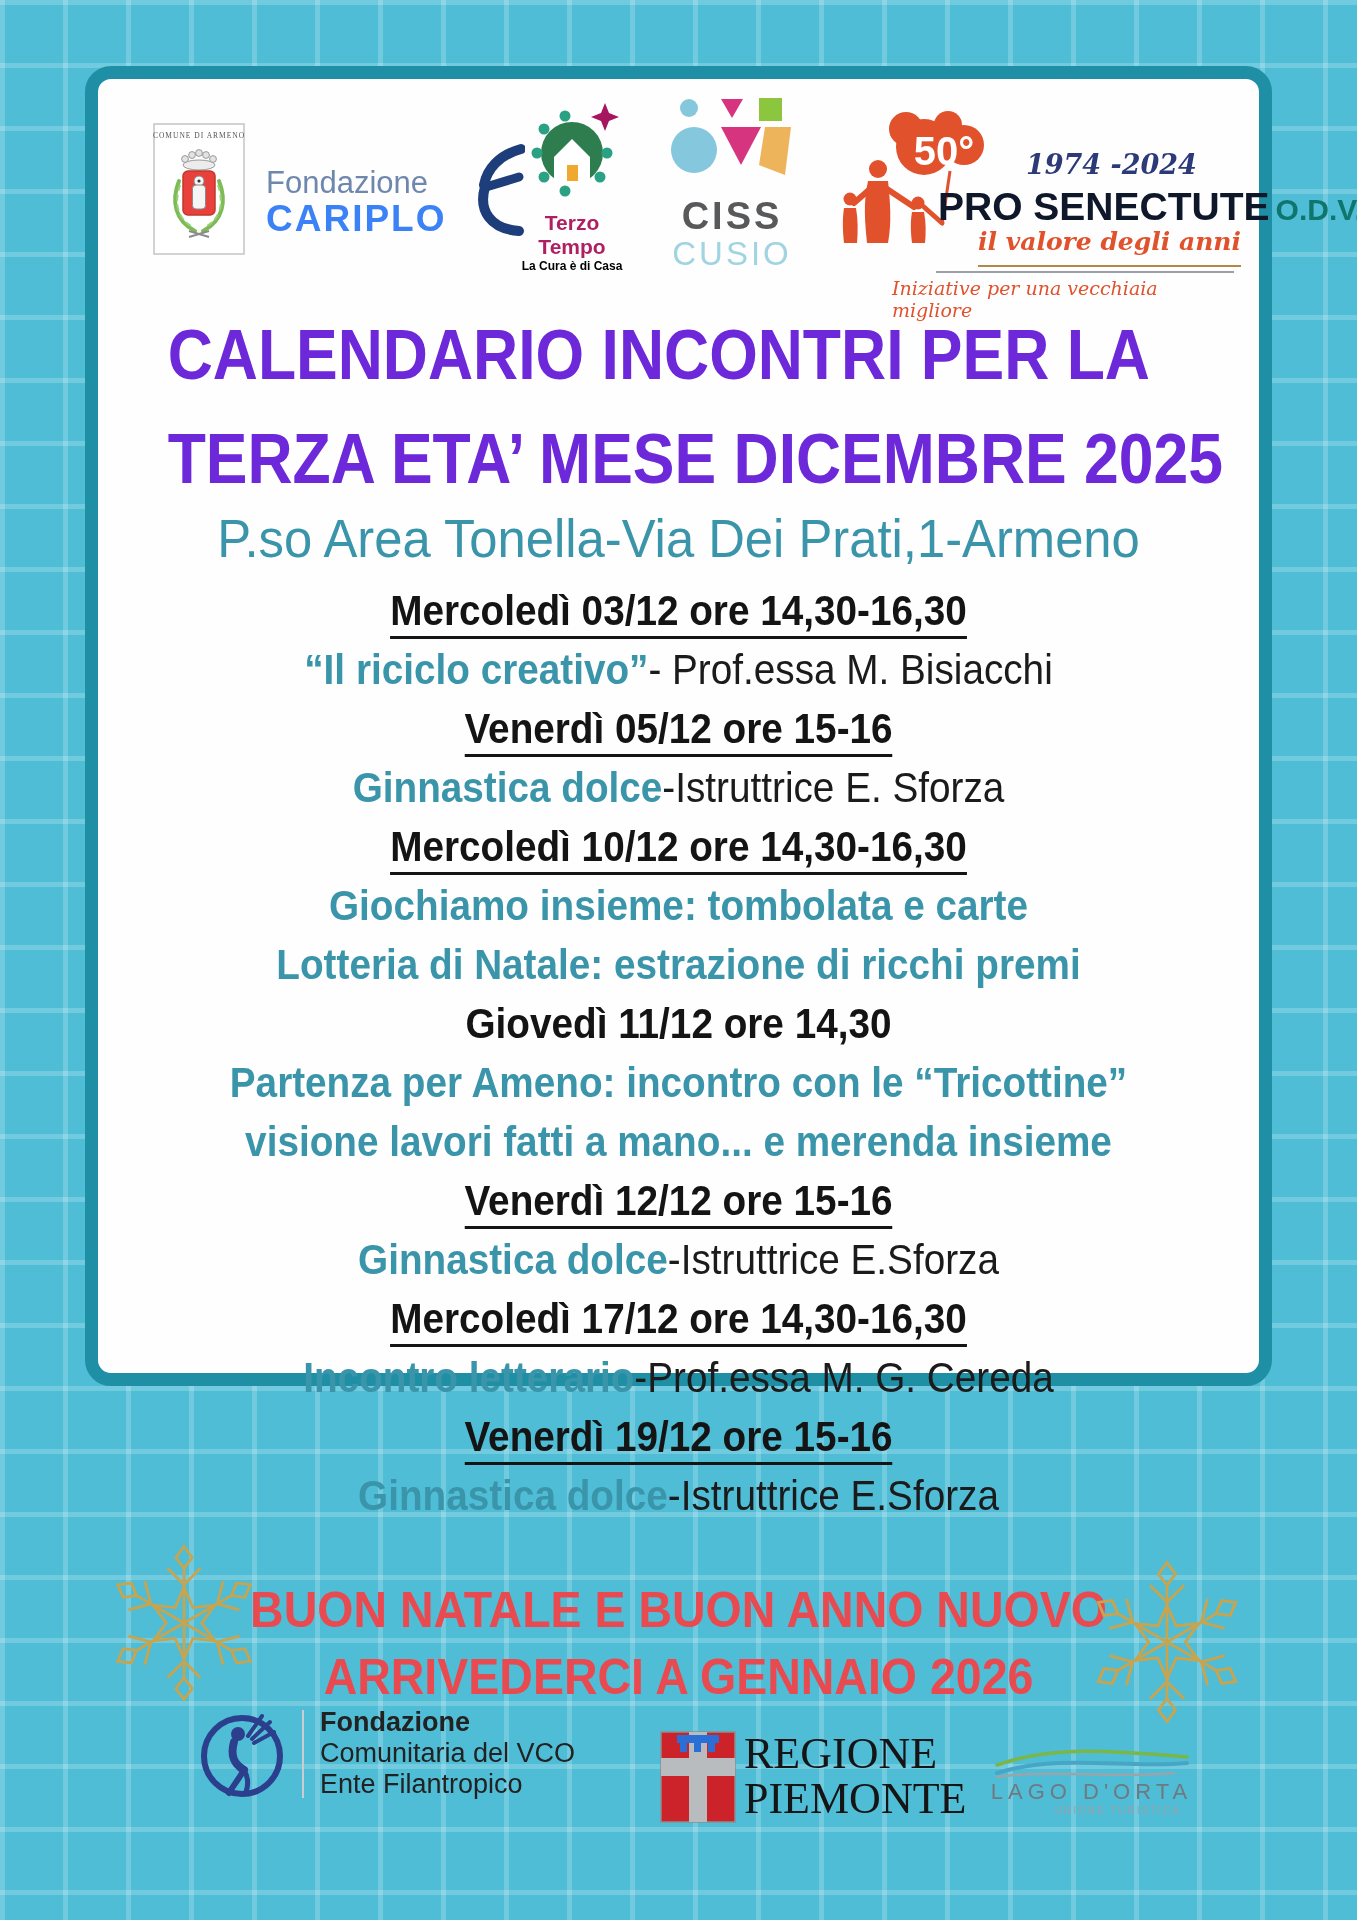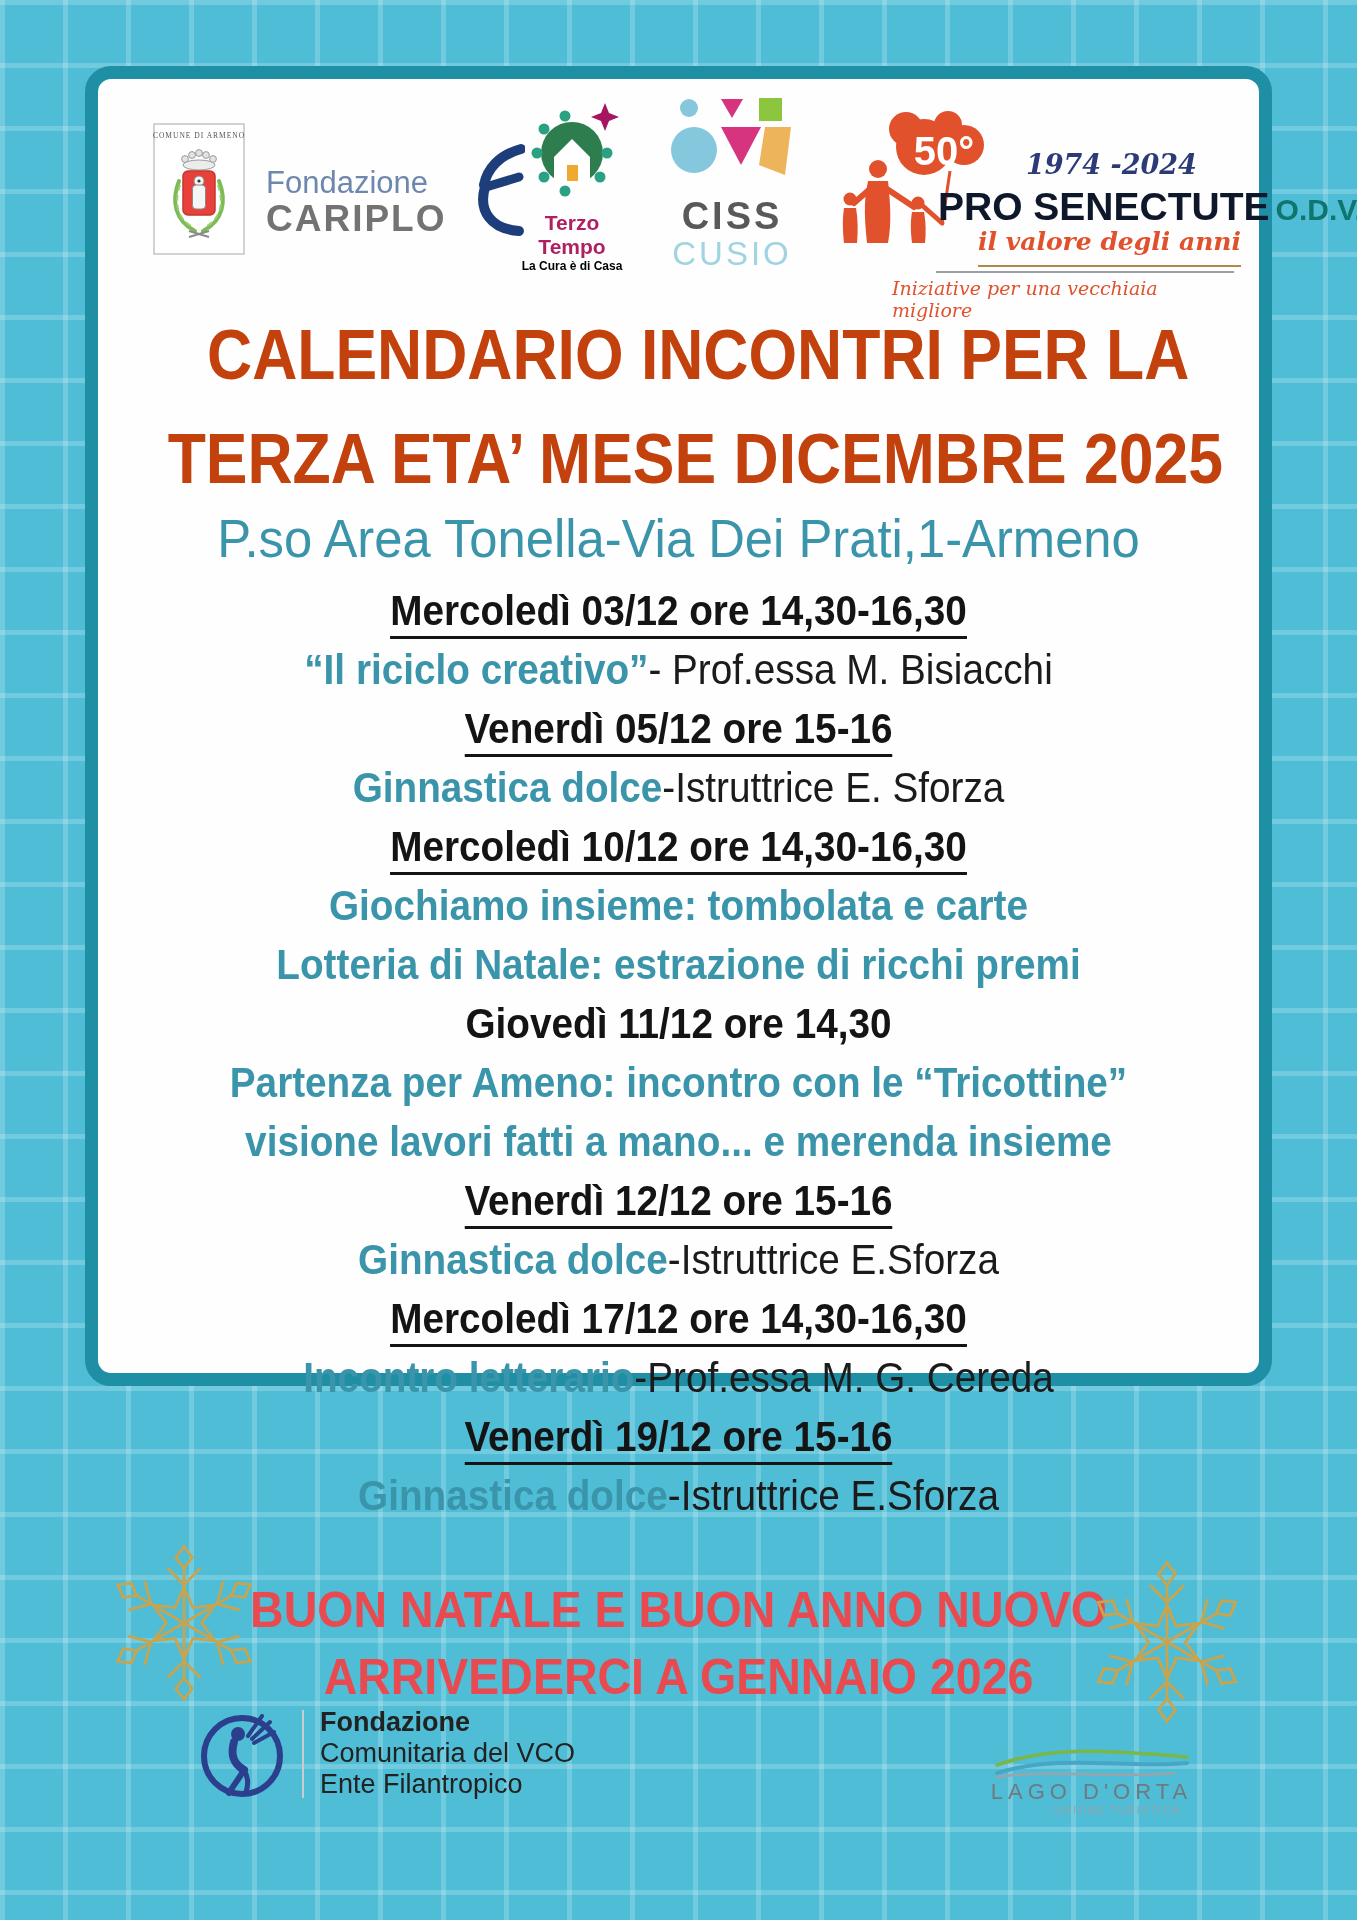--- a/index.html
+++ b/index.html
@@ -16,21 +16,21 @@
     box-sizing:border-box;border:13px solid #1f8fa6;border-radius:26px;
     background:#fefefe;
   }
   .inner{position:absolute;inset:0;}
 
   
   .crest{position:absolute;left:55px;top:44px;}
   .cariplo{position:absolute;left:168px;top:88px;display:flex;align-items:flex-start;}
   .cariplo .txt{display:flex;flex-direction:column;line-height:1.05;}
   .cariplo .l1{font-size:31px;color:#6e87ad;}
-  .cariplo .l2{font-size:37px;font-weight:700;color:#737373;letter-spacing:2px;}
+  .cariplo .l2{font-size:37px;font-weight:700;color:#3b82f6;letter-spacing:2px;}
   .cariplo svg{margin-left:14px;margin-top:-26px;}
 
   .terzo{position:absolute;left:416px;top:22px;width:116px;text-align:center;}
   .terzo .name{font-size:21px;font-weight:700;color:#b01f62;margin-top:2px;}
   .terzo .tag{font-size:12px;font-weight:700;color:#000000;}
 
   .ciss{position:absolute;left:566px;top:16px;width:136px;text-align:center;}
   .ciss .l1{font-size:38px;font-weight:700;color:#58595b;letter-spacing:3px;line-height:1.05;margin-top:16px;}
   .ciss .l2{font-size:33px;color:#9fd4e0;letter-spacing:3px;line-height:1.0;}
 
@@ -43,21 +43,21 @@
   .pro .name{font-size:39px;font-weight:700;color:#0f172a;letter-spacing:0px;}
   .pro .suffix{font-size:30px;font-weight:700;color:#0f766e;margin-left:6px;}
   .pro .motto{position:absolute;left:138px;top:122px;font-family:"DejaVu Serif",serif;
     font-style:italic;font-weight:700;font-size:25px;color:#e0512c;
     border-bottom:2px solid #b08948;padding-bottom:9px;z-index:2;}
   .pro .rule{position:absolute;left:96px;top:166px;width:298px;height:2px;background:#9aa0a6;}
   .pro .tagline{position:absolute;left:52px;top:172px;width:350px;text-align:left;
     font-family:"DejaVu Serif",serif;font-style:italic;font-size:19px;color:#e0512c;}
 
   
-  .title{position:absolute;top:224px;width:100%;text-align:right;color:#c2410c;}
+  .title{position:absolute;top:224px;width:100%;text-align:left;color:#6d28d9;}
   .title .tl{font-size:71px;font-weight:700;line-height:104px;white-space:nowrap;transform:scaleX(.88);}
   .subtitle{position:absolute;top:428px;width:100%;text-align:center;
     font-size:54px;color:#3b95aa;white-space:nowrap;transform:scaleX(.94);}
 
   
   .events{position:absolute;top:502px;width:100%;}
   .line{height:59px;line-height:59px;text-align:center;white-space:nowrap;
     font-size:43px;transform:scaleX(.9);}
   .date{font-weight:700;color:#141414;}
   .u{display:inline-block;line-height:1.1;border-bottom:3px solid #141414;padding-bottom:2px;}
@@ -257,20 +257,35 @@
         <path d="M48,62 C53,70 52,78 50,84" fill="none" stroke="#2b3f8c" stroke-width="5" stroke-linecap="round"></path>
       </svg>
       <div class="divider"></div>
       <div class="txt">
         <div class="b">Fondazione</div>
         <div class="r">Comunitaria del VCO</div>
         <div class="r">Ente Filantropico</div>
       </div>
     </div>
 
+    <div class="regione">
+      <svg width="76" height="92" viewBox="0 0 76 92">
+        <rect x="1" y="1" width="74" height="90" fill="#cc2229" stroke="#8f8f8f" stroke-width="1.5"></rect>
+        <rect x="29" y="1" width="18" height="90" fill="#b9bcbe"></rect>
+        <rect x="1" y="27" width="74" height="18" fill="#b9bcbe"></rect>
+        <rect x="17" y="4" width="42" height="8" fill="#2a6fd6"></rect>
+        <rect x="20" y="12" width="7" height="9" fill="#2a6fd6"></rect>
+        <rect x="34" y="12" width="7" height="9" fill="#2a6fd6"></rect>
+        <rect x="48" y="12" width="7" height="9" fill="#2a6fd6"></rect>
+      </svg>
+      <div class="txt">
+        <div>REGIONE</div>
+        <div>PIEMONTE</div>
+      </div>
+    </div>
 
     <div class="lago">
       <svg width="205" height="50" viewBox="0 0 205 50">
         <path d="M8,26 C65,6 125,12 198,18" fill="none" stroke="#7ab648" stroke-width="3.5" stroke-linecap="round"></path>
         <path d="M8,34 C75,14 135,30 198,24" fill="none" stroke="#47a6c6" stroke-width="4" stroke-linecap="round"></path>
         <path d="M8,38 C65,30 120,40 185,34" fill="none" stroke="#9aa4ab" stroke-width="2.5" stroke-linecap="round"></path>
       </svg>
       <div class="name">LAGO D'ORTA</div>
       <div class="sub">UNIONE TURISTICA</div>
     </div>

